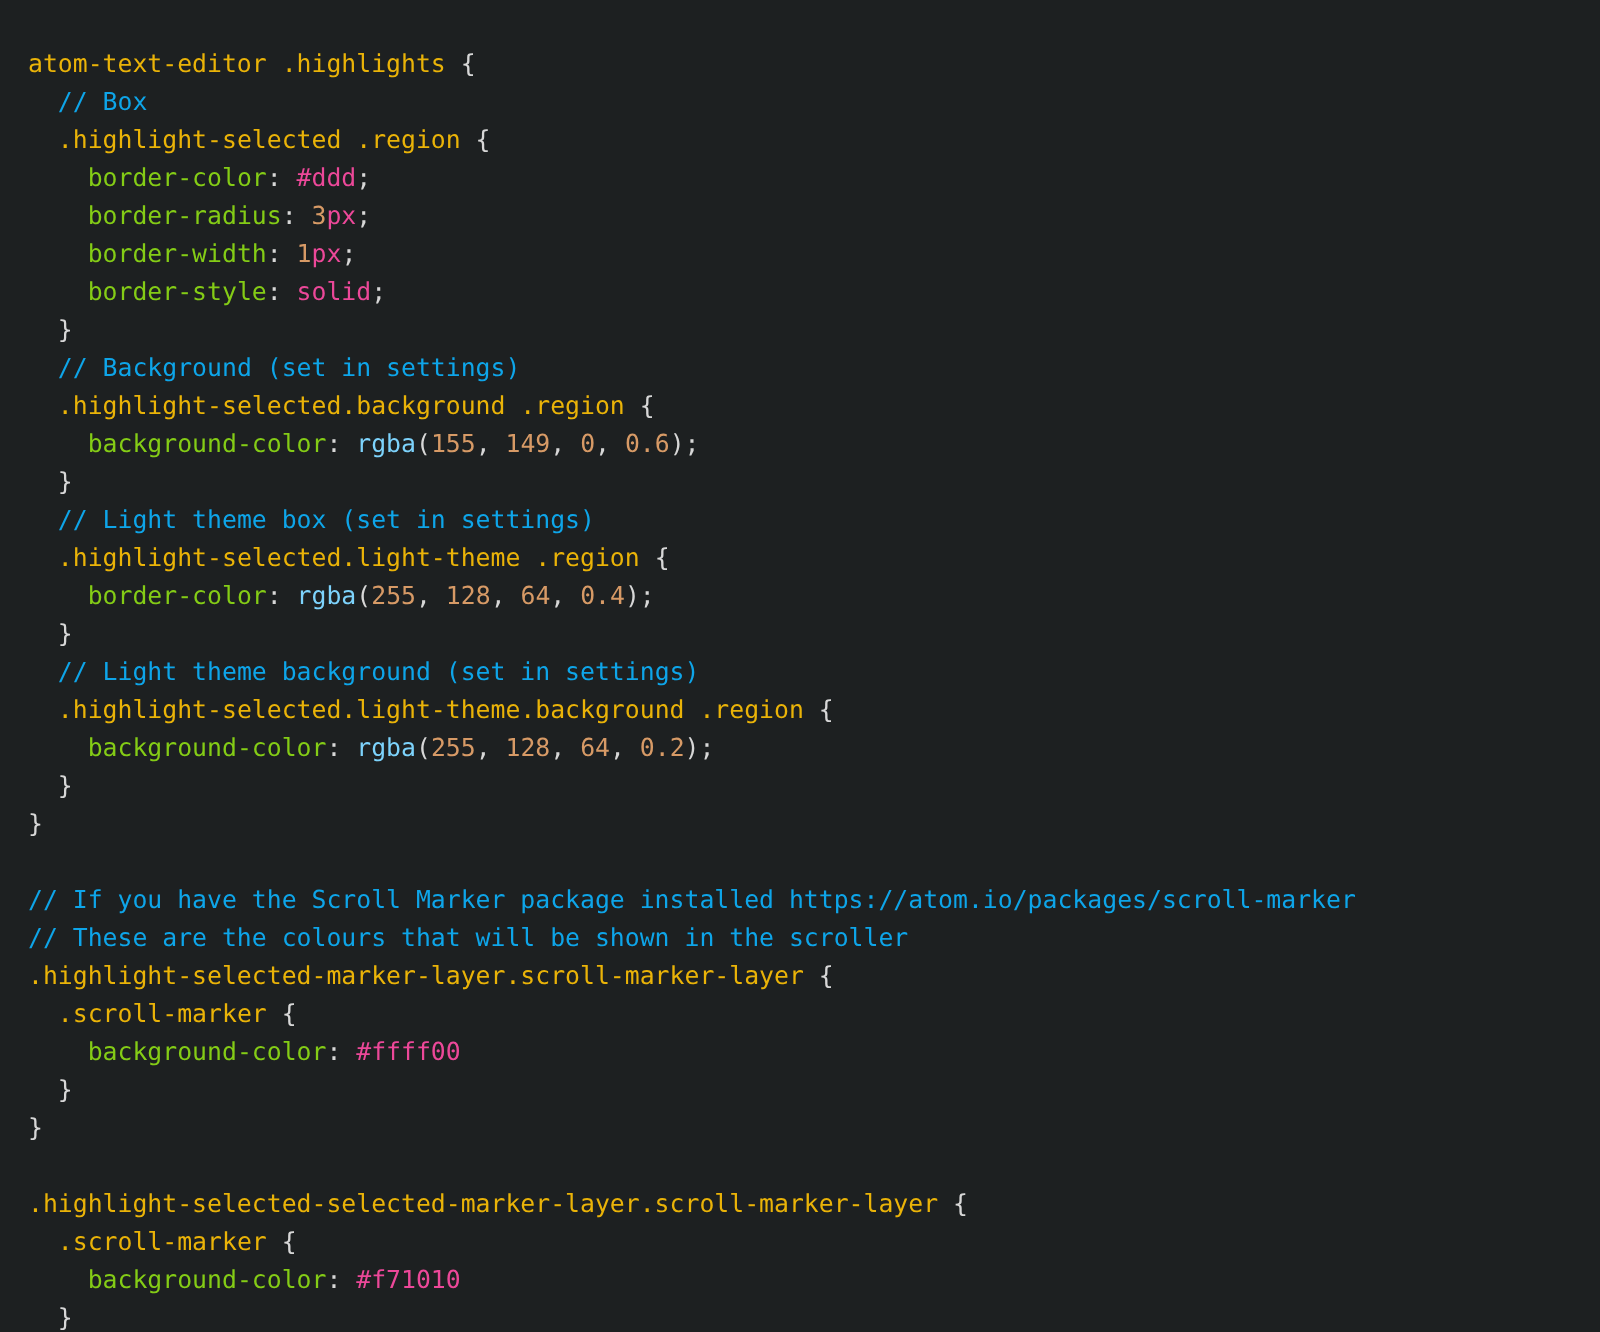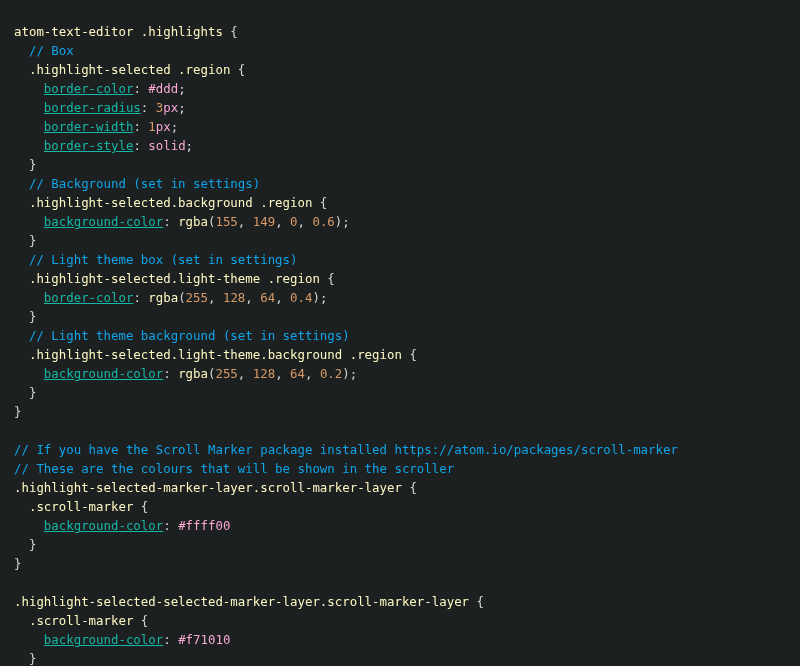--- a/index.html
+++ b/index.html
@@ -16,25 +16,25 @@
     height: 666px;
     padding: 10px 14px 14px 14px;
     font-family: "Consolas", "Menlo", "DejaVu Sans Mono", monospace;
     font-size: 12.4px;
     line-height: 19px;
     color: #d7d7d7;
     white-space: pre;
   }
   .line { display: block; }
   .tok-plain    { color: #d7d7d7; }
-  .tok-selector { color: #fef9c3; }
-  .tok-prop     { color: #14b8a6; text-decoration: underline; }
-  .tok-value    { color: #f9a8d4; }
+  .tok-selector { color: #eab308; }
+  .tok-prop     { color: #84cc16; }
+  .tok-value    { color: #ec4899; }
   .tok-number   { color: #d79a66; }
-  .tok-rgba     { color: #fef9c3; }
+  .tok-rgba     { color: #7dd3fc; }
   .tok-comment  { color: #0ea5e9; }
   .tok-brace    { color: #d7d7d7; }
   .tok-punct    { color: #d7d7d7; }
 </style>
 </head>
 <body>
 
 <pre class="editor" id="editor"><span class="line"><span class="tok-selector">atom-text-editor .highlights </span><span class="tok-brace">{</span></span><span class="line"><span class="tok-plain">  </span><span class="tok-comment">// Box</span></span><span class="line"><span class="tok-plain">  </span><span class="tok-selector">.highlight-selected .region </span><span class="tok-brace">{</span></span><span class="line"><span class="tok-plain">    </span><span class="tok-prop">border-color</span><span class="tok-punct">: </span><span class="tok-value">#ddd</span><span class="tok-punct">;</span></span><span class="line"><span class="tok-plain">    </span><span class="tok-prop">border-radius</span><span class="tok-punct">: </span><span class="tok-number">3</span><span class="tok-value">px</span><span class="tok-punct">;</span></span><span class="line"><span class="tok-plain">    </span><span class="tok-prop">border-width</span><span class="tok-punct">: </span><span class="tok-number">1</span><span class="tok-value">px</span><span class="tok-punct">;</span></span><span class="line"><span class="tok-plain">    </span><span class="tok-prop">border-style</span><span class="tok-punct">: </span><span class="tok-value">solid</span><span class="tok-punct">;</span></span><span class="line"><span class="tok-plain">  </span><span class="tok-brace">}</span></span><span class="line"><span class="tok-plain">  </span><span class="tok-comment">// Background (set in settings)</span></span><span class="line"><span class="tok-plain">  </span><span class="tok-selector">.highlight-selected.background .region </span><span class="tok-brace">{</span></span><span class="line"><span class="tok-plain">    </span><span class="tok-prop">background-color</span><span class="tok-punct">: </span><span class="tok-rgba">rgba</span><span class="tok-punct">(</span><span class="tok-number">155</span><span class="tok-punct">, </span><span class="tok-number">149</span><span class="tok-punct">, </span><span class="tok-number">0</span><span class="tok-punct">, </span><span class="tok-number">0.6</span><span class="tok-punct">);</span></span><span class="line"><span class="tok-plain">  </span><span class="tok-brace">}</span></span><span class="line"><span class="tok-plain">  </span><span class="tok-comment">// Light theme box (set in settings)</span></span><span class="line"><span class="tok-plain">  </span><span class="tok-selector">.highlight-selected.light-theme .region </span><span class="tok-brace">{</span></span><span class="line"><span class="tok-plain">    </span><span class="tok-prop">border-color</span><span class="tok-punct">: </span><span class="tok-rgba">rgba</span><span class="tok-punct">(</span><span class="tok-number">255</span><span class="tok-punct">, </span><span class="tok-number">128</span><span class="tok-punct">, </span><span class="tok-number">64</span><span class="tok-punct">, </span><span class="tok-number">0.4</span><span class="tok-punct">);</span></span><span class="line"><span class="tok-plain">  </span><span class="tok-brace">}</span></span><span class="line"><span class="tok-plain">  </span><span class="tok-comment">// Light theme background (set in settings)</span></span><span class="line"><span class="tok-plain">  </span><span class="tok-selector">.highlight-selected.light-theme.background .region </span><span class="tok-brace">{</span></span><span class="line"><span class="tok-plain">    </span><span class="tok-prop">background-color</span><span class="tok-punct">: </span><span class="tok-rgba">rgba</span><span class="tok-punct">(</span><span class="tok-number">255</span><span class="tok-punct">, </span><span class="tok-number">128</span><span class="tok-punct">, </span><span class="tok-number">64</span><span class="tok-punct">, </span><span class="tok-number">0.2</span><span class="tok-punct">);</span></span><span class="line"><span class="tok-plain">  </span><span class="tok-brace">}</span></span><span class="line"><span class="tok-brace">}</span></span><span class="line"><span class="tok-plain"> </span></span><span class="line"><span class="tok-comment">// If you have the Scroll Marker package installed https://atom.io/packages/scroll-marker</span></span><span class="line"><span class="tok-comment">// These are the colours that will be shown in the scroller</span></span><span class="line"><span class="tok-selector">.highlight-selected-marker-layer.scroll-marker-layer </span><span class="tok-brace">{</span></span><span class="line"><span class="tok-plain">  </span><span class="tok-selector">.scroll-marker </span><span class="tok-brace">{</span></span><span class="line"><span class="tok-plain">    </span><span class="tok-prop">background-color</span><span class="tok-punct">: </span><span class="tok-value">#ffff00</span></span><span class="line"><span class="tok-plain">  </span><span class="tok-brace">}</span></span><span class="line"><span class="tok-brace">}</span></span><span class="line"><span class="tok-plain"> </span></span><span class="line"><span class="tok-selector">.highlight-selected-selected-marker-layer.scroll-marker-layer </span><span class="tok-brace">{</span></span><span class="line"><span class="tok-plain">  </span><span class="tok-selector">.scroll-marker </span><span class="tok-brace">{</span></span><span class="line"><span class="tok-plain">    </span><span class="tok-prop">background-color</span><span class="tok-punct">: </span><span class="tok-value">#f71010</span></span><span class="line"><span class="tok-plain">  </span><span class="tok-brace">}</span></span></pre>
 
 </body></html>

